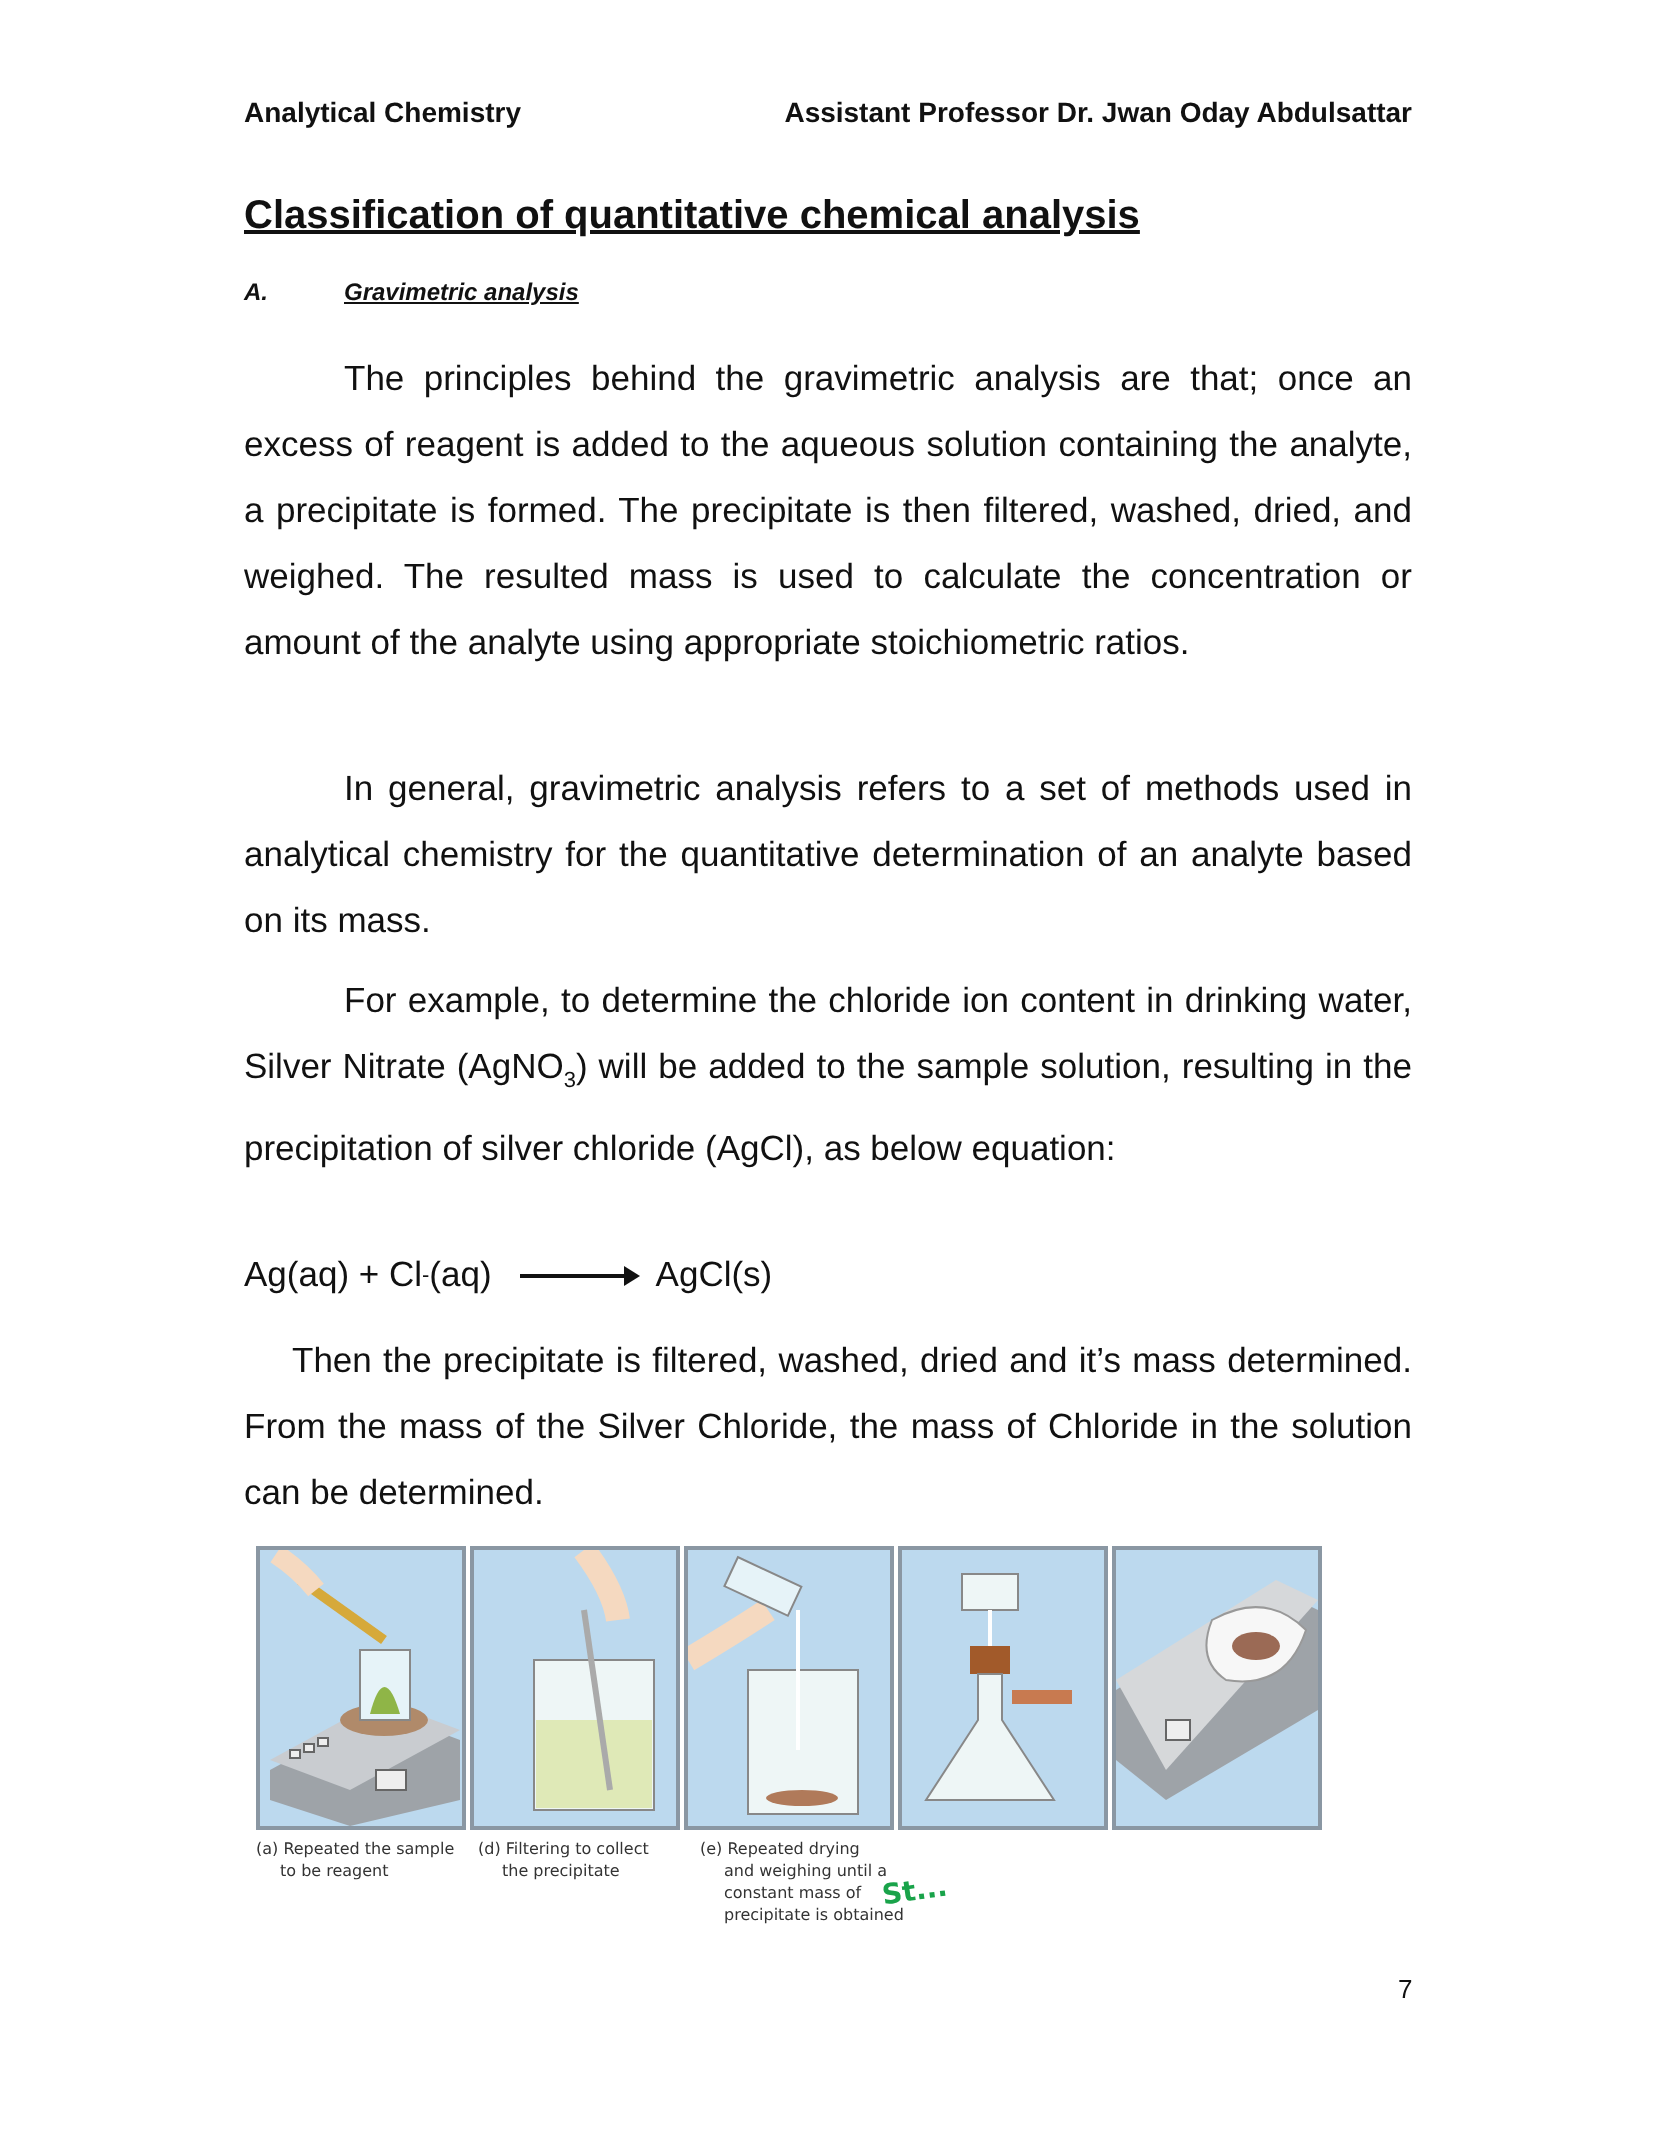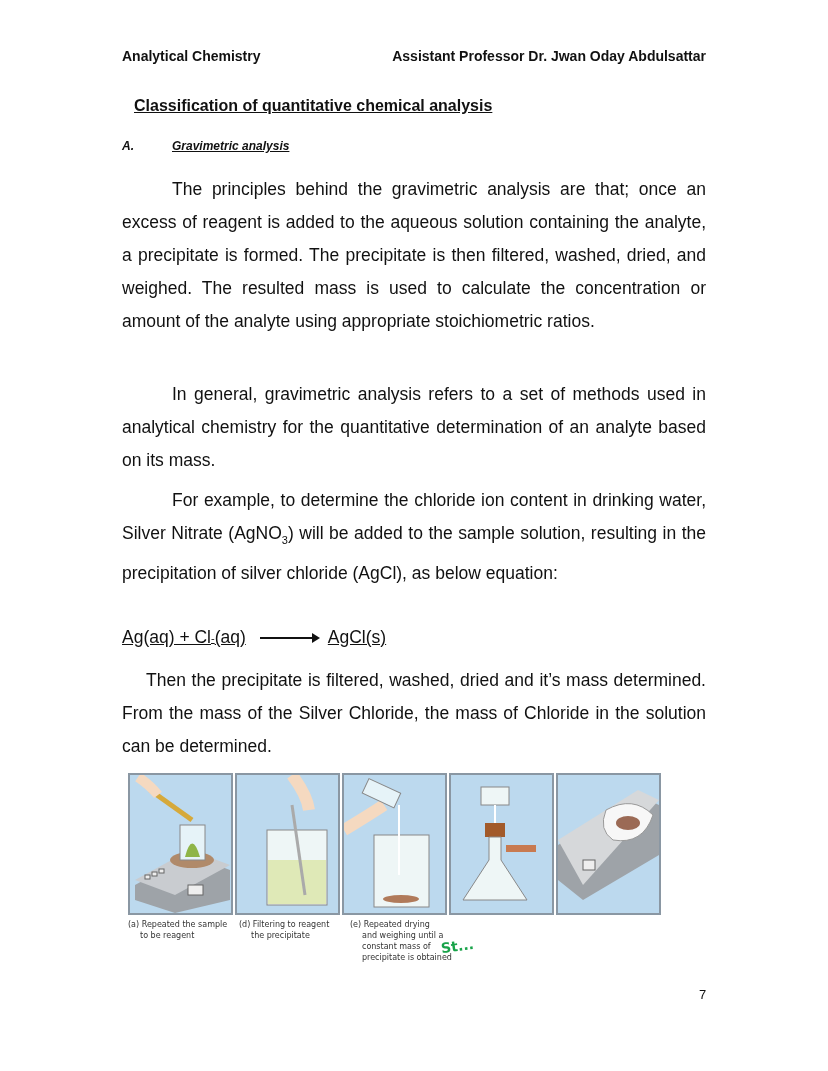--- a/index.html
+++ b/index.html
@@ -1,26 +1,26 @@
 <!DOCTYPE html>
 <html><head>
 <meta charset="utf-8">
 <style>
   html, body { margin:0; padding:0; background:#ffffff; }
   body { width:828px; height:1071px; position:relative; overflow:hidden; font-family:"Liberation Sans", sans-serif; color:#111; }
   .header { position:absolute; top:48px; left:122px; width:584px; font-size:14px; font-weight:bold; }
   .header .left { position:absolute; left:0; top:0; }
   .header .right { position:absolute; right:0; top:0; }
-  .title { position:absolute; top:97px; left:122px; font-size:16px; font-weight:bold; text-decoration:underline;margin-left:12px; }
+  .title { position:absolute; top:97px; left:122px; font-size:20px; font-weight:bold; text-decoration:underline; }
   .section { position:absolute; top:139px; left:122px; font-size:12px; font-weight:bold; font-style:italic; }
   .section .letter { display:inline-block; width:50px; }
   .section .name { text-decoration:underline; }
   .para { position:absolute; left:122px; width:584px; font-size:17.5px; line-height:33px; text-align:justify; }
   .para .indent { display:inline-block; width:50px; }
-  .eq { position:absolute; top:627px; left:122px; font-size:17.5px; display:flex; align-items:center;text-decoration:underline; }
+  .eq { position:absolute; top:627px; left:122px; font-size:17.5px; display:flex; align-items:center; }
   .arrow { display:inline-block; position:relative; width:58px; height:2px; background:#111; margin:0 10px 0 14px; }
   .arrow::after { content:""; position:absolute; right:-2px; top:-4px; border-left:8px solid #111; border-top:5px solid transparent; border-bottom:5px solid transparent; }
   sub { font-size:11px; }
   sup { font-size:11px; }
   .figure { position:absolute; top:773px; left:128px; width:544px; }
   .panels { display:flex; gap:2px; }
   .panel { width:105px; height:142px; background:#bcd9ee; border:2px solid #8a97a3; position:relative; overflow:hidden; box-sizing:border-box; }
   .captions { display:flex; gap:2px; margin-top:4px; }
   .cap { width:109px; font-family:"DejaVu Sans", sans-serif; font-size:8px; line-height:11px; color:#333; }
   .cap .c2 { padding-left:12px; display:block; }
@@ -115,20 +115,20 @@
         <polygon points="0,70 80,20 101,30 101,80 25,125 0,105" fill="#9ea3a8"></polygon>
         <polygon points="0,65 80,15 101,25 25,110" fill="#d6d8da"></polygon>
         <path d="M48,35 Q75,20 95,40 Q85,70 55,65 Q40,55 48,35 Z" fill="#f7f7f7" stroke="#999"></path>
         <ellipse cx="70" cy="48" rx="12" ry="7" fill="#9b6a55"></ellipse>
         <rect x="25" y="85" width="12" height="10" fill="#eee" stroke="#666"></rect>
       </svg>
     </div>
   </div>
   <div class="captions">
     <div class="cap"><span>(a) Repeated the sample</span><span class="c2">to be reagent</span></div>
-    <div class="cap"><span>(d) Filtering to reagent</span><span class="c2">the precipitate</span></div>
+    <div class="cap"><span>(d) Filtering to collect</span><span class="c2">the precipitate</span></div>
     <div class="cap"><span>(e) Repeated drying</span><span class="c2">and weighing until a constant mass of precipitate is obtained</span></div>
   </div>
 </div>
 
 <div class="scribble">St...</div>
 
 <div class="pagenum">7</div>
 
 </body></html>

